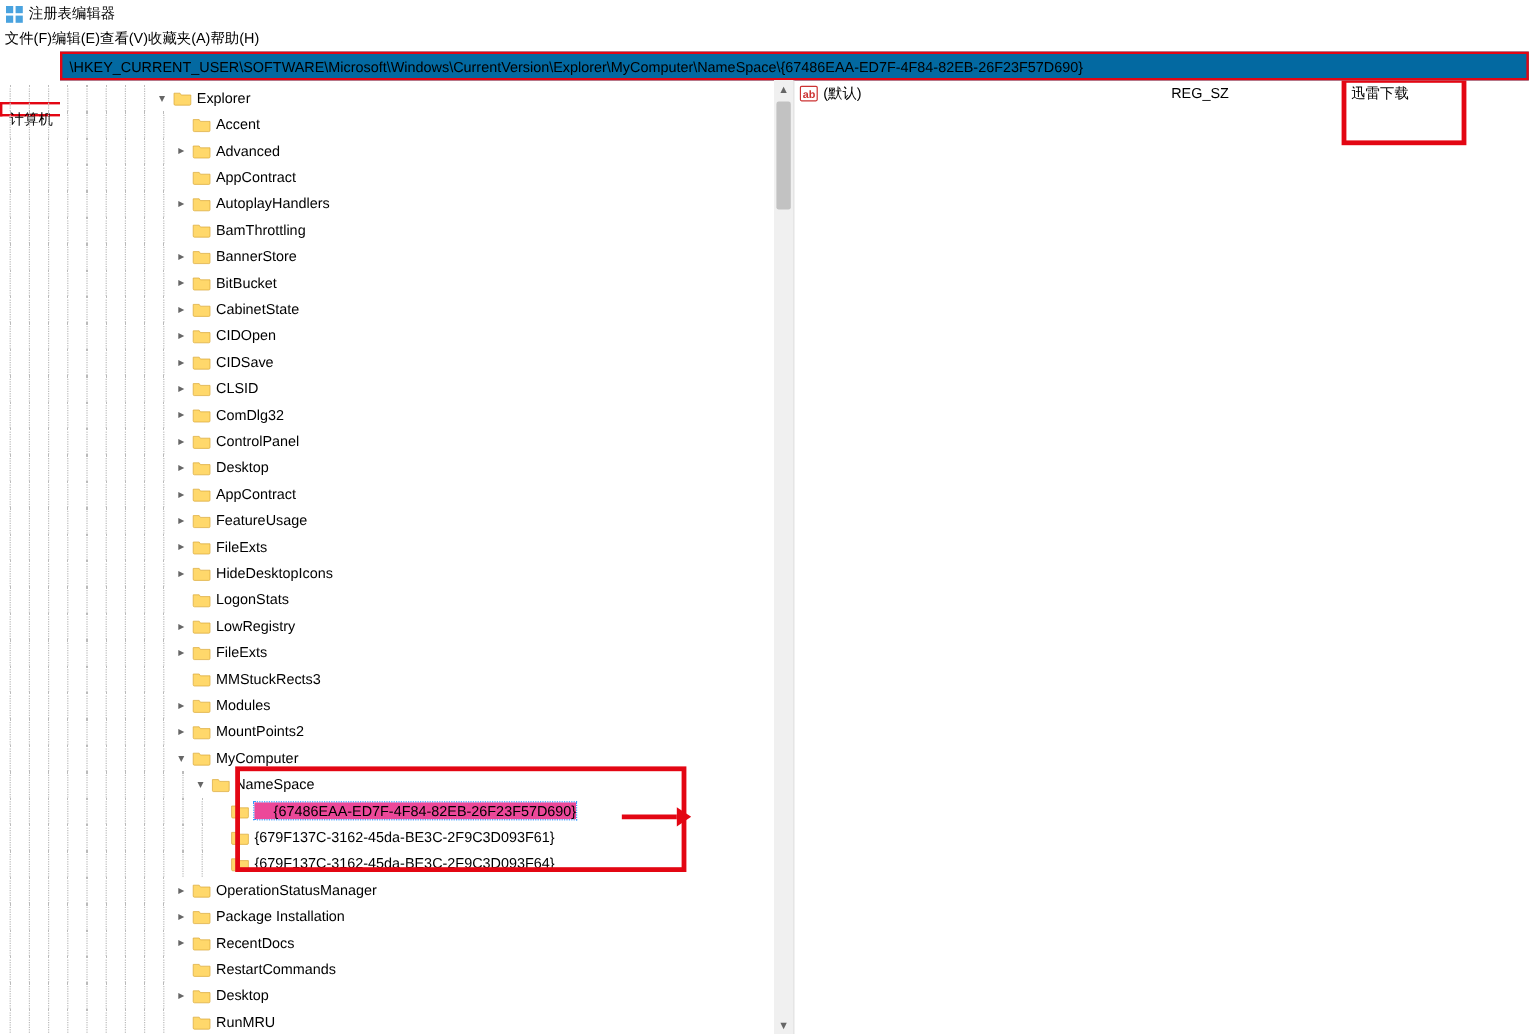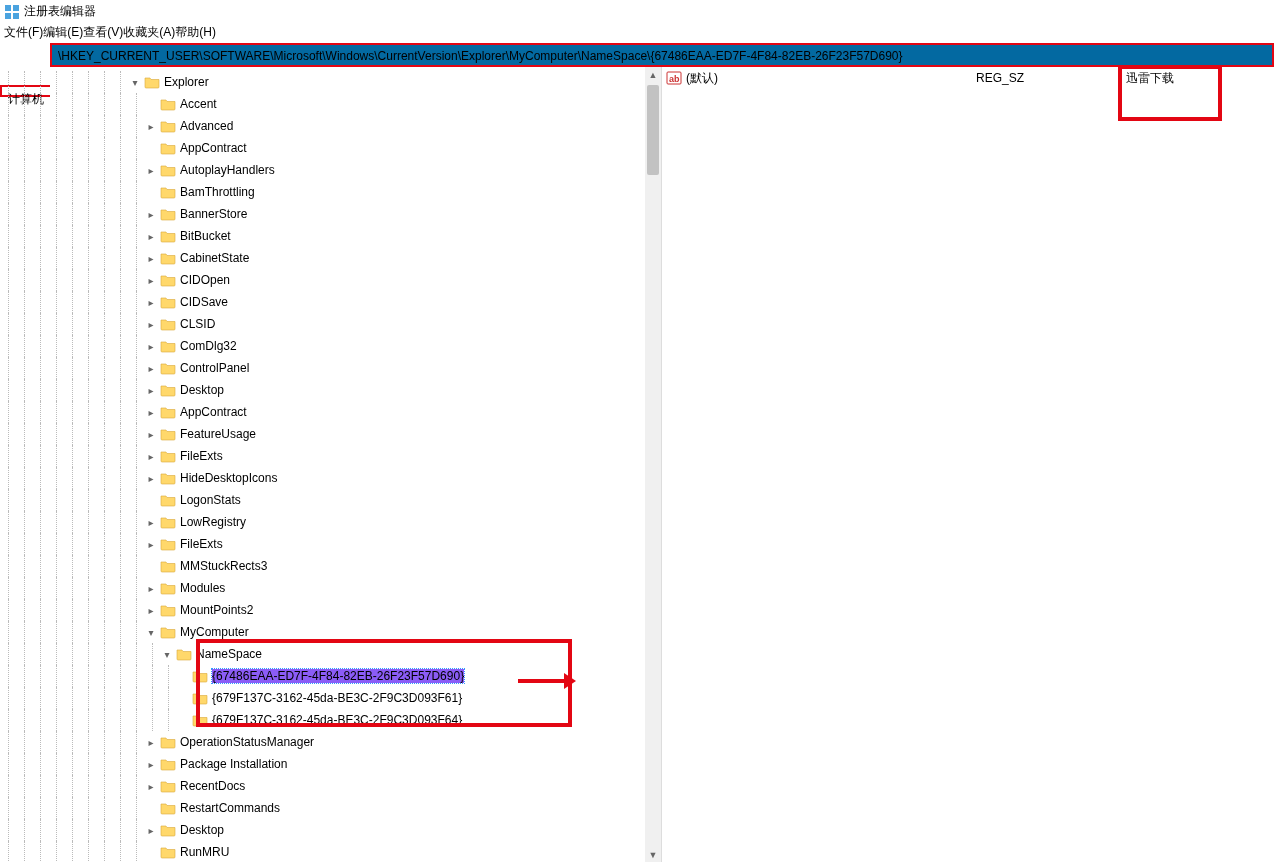--- a/index.html
+++ b/index.html
@@ -104,22 +104,23 @@
     margin-right: 2px;
     color: #666;
     font-size: 10px;
   }
   .folder-icon {
     width: 16px; height: 16px;
     margin-right: 4px;
   }
   .tree-label { }
   .tree-node.selected .tree-label {
-    background: #8b5cf6;
+    background: #ec4899;
     outline: 1px dotted #3399ff;
+    padding-left: 16px;
   }
   .indent { display: inline-block; width: 16px; height: 22px; position: relative; }
   .indent::before {
     content: "";
     position: absolute;
     left: 8px; top: 0; bottom: 0;
     border-left: 1px dotted #bbb;
   }
   .scrollbar {
     position: absolute;

